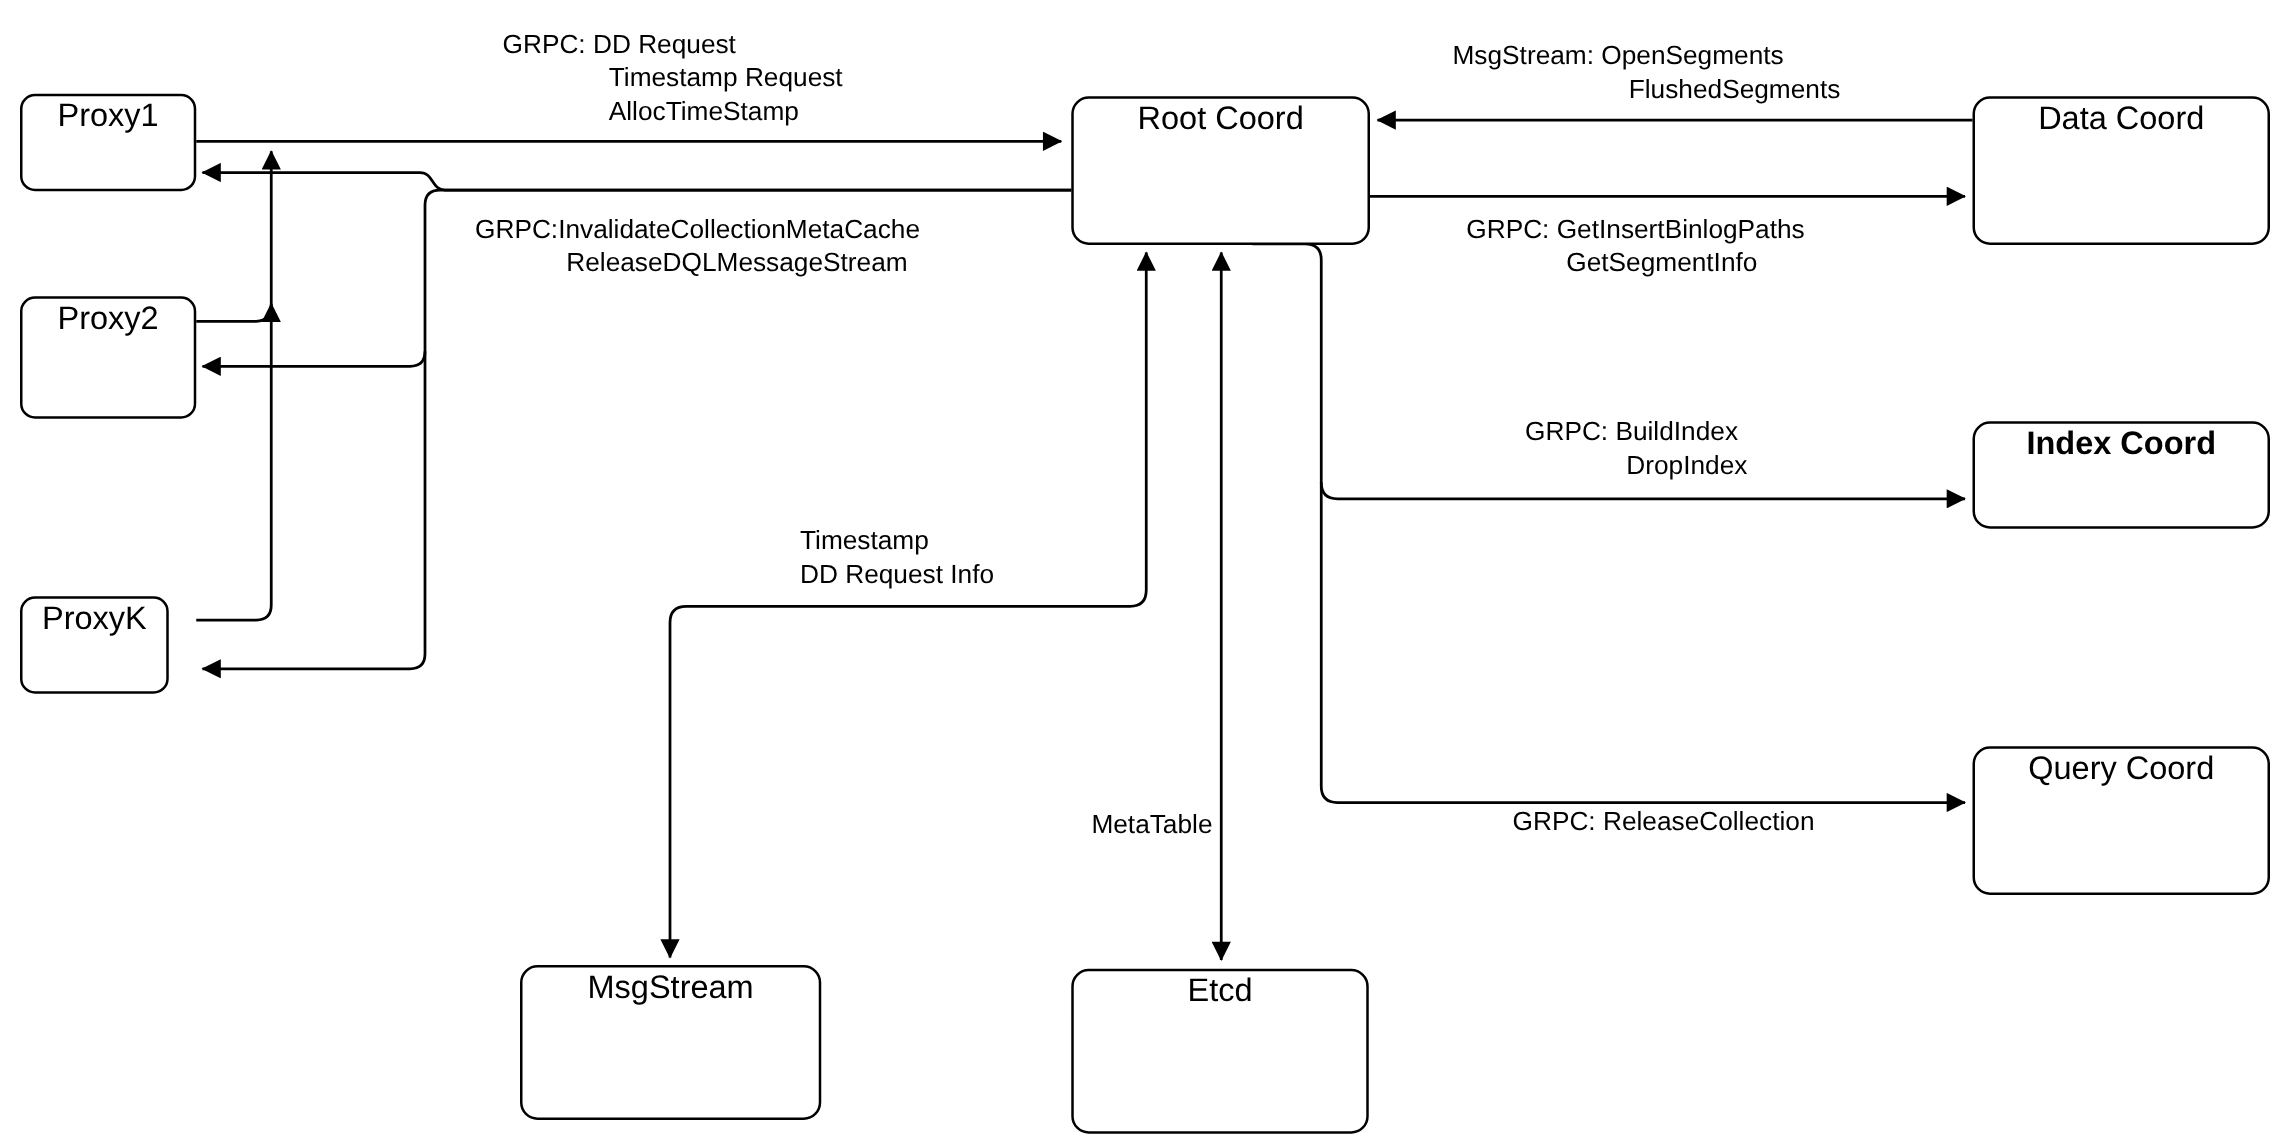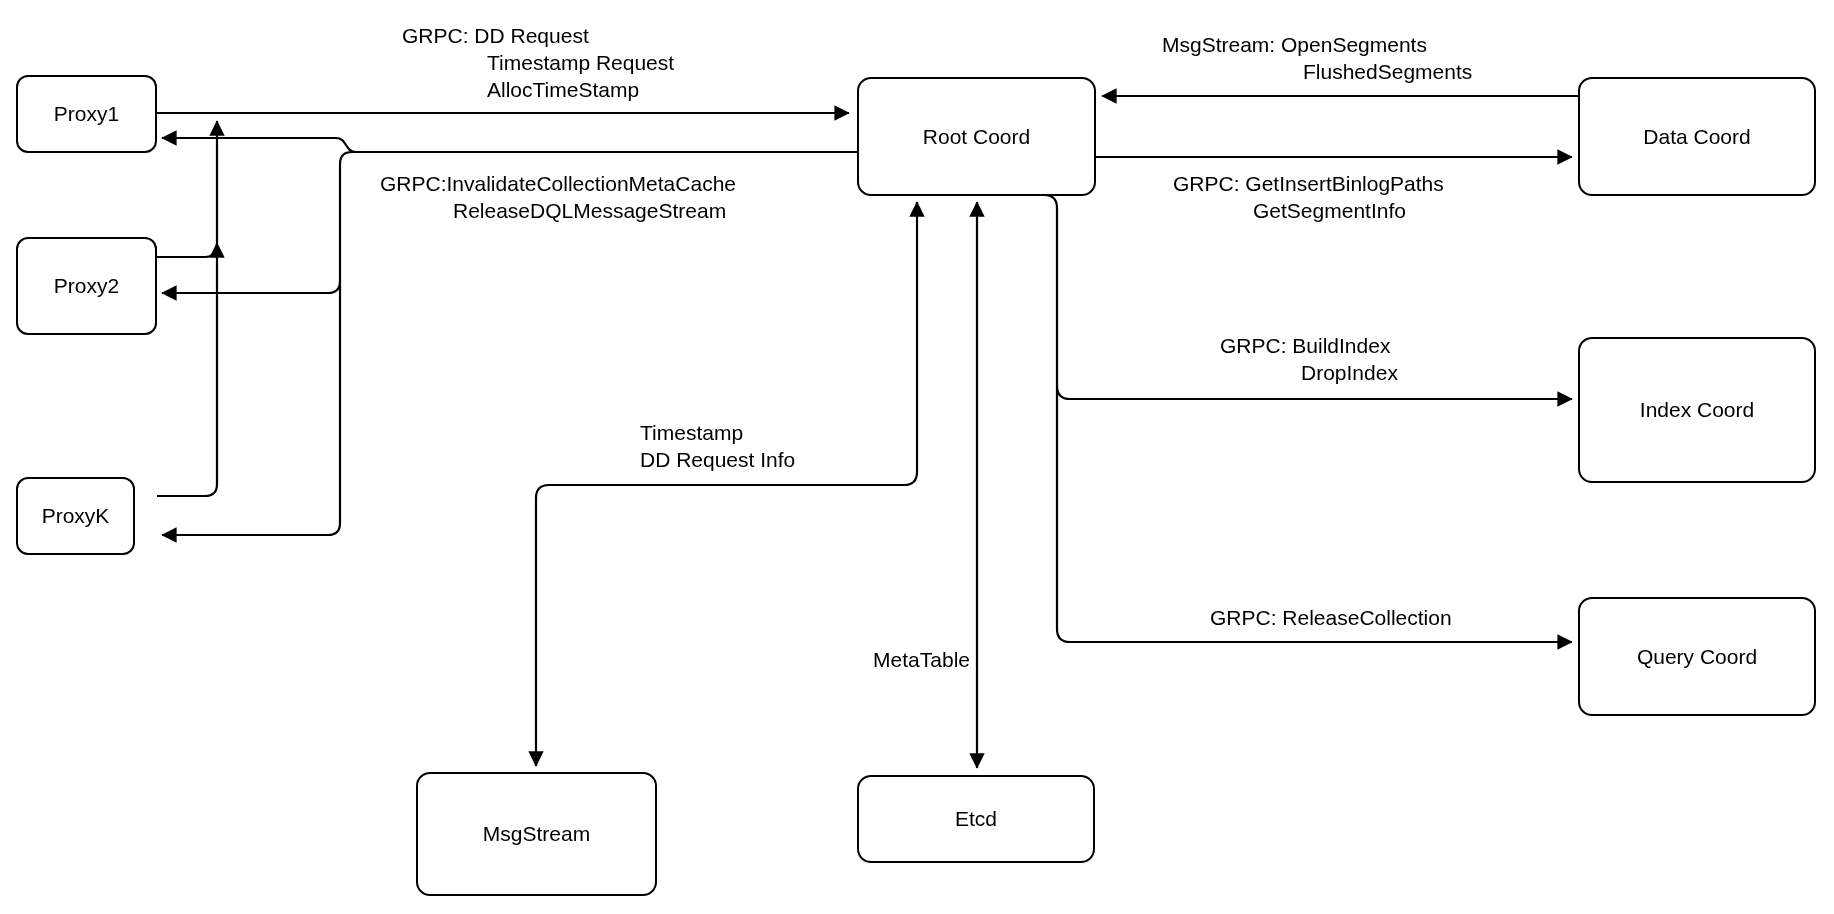--- a/index.html
+++ b/index.html
@@ -28,51 +28,50 @@
     stroke-width: 2.2;
     fill: none;
   }
   .node {
     position: absolute;
     box-sizing: border-box;
     border: 2.5px solid #000000;
     border-radius: 14px;
     background: #ffffff;
     display: flex;
-    align-items: center;
     justify-content: center;
-    font-size: 21px;
+    font-size: 26px;
     white-space: nowrap;
   }
   .elabel {
     position: absolute;
     font-size: 21px;
     line-height: 27px;
     white-space: nowrap;
   }
   .elabel .line { display: block; }
 
   
   #n-proxy1      { left: 16px;   top: 75px;  width: 141px; height: 78px;  border-radius: 12px; }
   #n-proxy2      { left: 16px;   top: 237px; width: 141px; height: 98px;  border-radius: 12px; }
   #n-proxyk      { left: 16px;   top: 477px; width: 119px; height: 78px;  border-radius: 12px; }
   #n-root-coord  { left: 857px;  top: 77px;  width: 239px; height: 119px; }
   #n-data-coord  { left: 1578px; top: 77px;  width: 238px; height: 119px; }
-  #n-index-coord { left: 1578px; top: 337px; width: 238px; height: 146px; }
+  #n-index-coord { left: 1578px; top: 337px; width: 238px; height: 86px; font-weight: bold; }
   #n-query-coord { left: 1578px; top: 597px; width: 238px; height: 119px; }
   #n-msgstream   { left: 416px;  top: 772px; width: 241px; height: 124px; }
-  #n-etcd        { left: 857px;  top: 775px; width: 238px; height: 88px; }
+  #n-etcd        { left: 857px;  top: 775px; width: 238px; height: 132px; }
 
   
   #l-proxy-to-root   { left: 402px;  top: 22px;  }
   #l-root-to-proxy   { left: 380px;  top: 170px; }
   #l-data-to-root    { left: 1162px; top: 31px;  }
   #l-root-to-data    { left: 1173px; top: 170px; }
   #l-root-to-index   { left: 1220px; top: 332px; }
-  #l-root-to-query   { left: 1210px; top: 604px; }
+  #l-root-to-query   { left: 1210px; top: 644px; }
   #l-root-to-msgstream { left: 640px; top: 419px; }
   #l-root-to-etcd    { left: 858px;  top: 646px; width: 112px; text-align: right; }
 </style>
 </head>
 <body>
 
 <div id="canvas">
 
   <svg id="edges" viewBox="0 0 1834 914" xmlns="http://www.w3.org/2000/svg">
     <defs>

